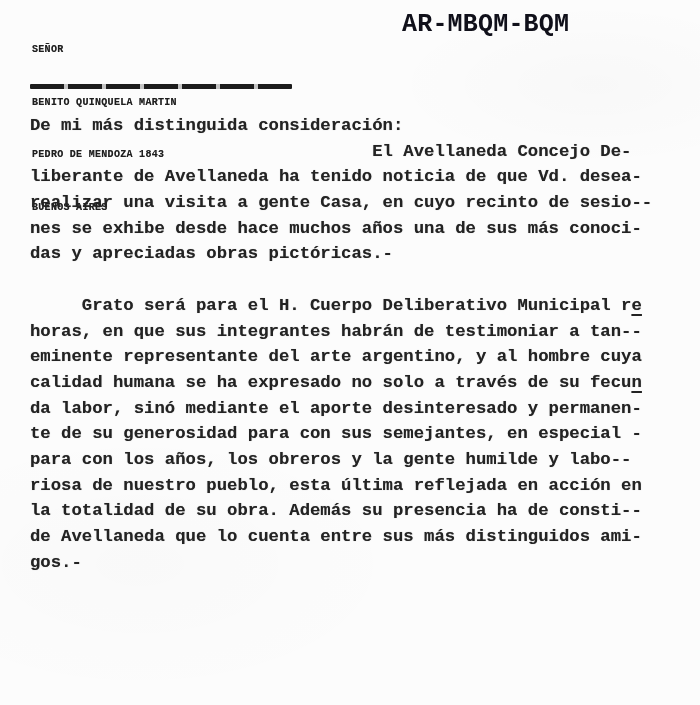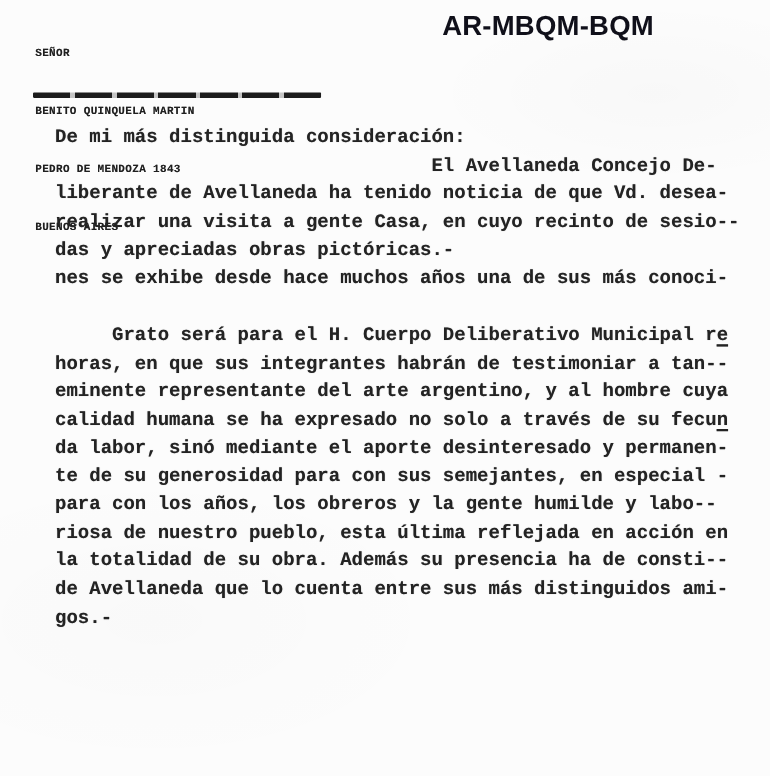--- a/index.html
+++ b/index.html
@@ -34,21 +34,21 @@
     letter-spacing: 0.3px;
     color: #1f1f1f;
     white-space: pre;
     text-shadow: 0 0 0.6px rgba(30,30,30,0.55);
   }
   
   .ref-code {
     position: absolute;
     left: 402px;
     top: 10px;
-    font-family: Liberation Sans, sans-serif;
+    font-family: Liberation Mono, monospace;
     font-weight: bold;
     font-size: 25px;
     letter-spacing: 0.2px;
     color: #10101a;
   }
   
   .rule {
     position: absolute;
     left: 30px;
     top: 84px;
@@ -66,21 +66,20 @@
     position: absolute;
     left: 30px;
     top: 113px;
     right: 15px;
     font-size: 17.3px;
     font-weight: bold;
     line-height: 25.7px;
     letter-spacing: 0;
     color: #232323;
     text-shadow: 0 0 0.7px rgba(35,35,35,0.5);
-    margin-left: 20px;
   }
   .line {
     white-space: pre;
     height: 25.7px;
   }
   .para-gap {
     margin-top: 25.7px; 
   }
   .u {
     text-decoration: underline;
@@ -105,22 +104,22 @@
   <div class="rule"></div>
 
   <div class="body-text">
 
     <div class="line">De mi más distinguida consideración:</div>
 
     <div class="paragraph">
       <div class="line"><span>                                 El Avellaneda Concejo De-</span></div>
       <div class="line"><span>liberante de Avellaneda ha tenido noticia de que Vd. desea-</span></div>
       <div class="line"><span>realizar una visita a gente Casa, en cuyo recinto de sesio--</span></div>
+      <div class="line"><span>nes se exhibe desde hace muchos años una de sus más conoci-</span></div>
       <div class="line"><span>das y apreciadas obras pictóricas.-</span></div>
-      <div class="line"><span>nes se exhibe desde hace muchos años una de sus más conoci-</span></div>
     </div>
 
     <div class="paragraph para-gap">
       <div class="line"><span>     Grato será para el H. Cuerpo Deliberativo Municipal r</span><span class="u">e</span></div>
       <div class="line"><span>horas, en que sus integrantes habrán de testimoniar a tan--</span></div>
       <div class="line"><span>eminente representante del arte argentino, y al hombre cuya</span></div>
       <div class="line"><span>calidad humana se ha expresado no solo a través de su fecu</span><span class="u">n</span></div>
       <div class="line"><span>da labor, sinó mediante el aporte desinteresado y permanen-</span></div>
       <div class="line"><span>te de su generosidad para con sus semejantes, en especial -</span></div>
       <div class="line"><span>para con los años, los obreros y la gente humilde y labo--</span></div>

